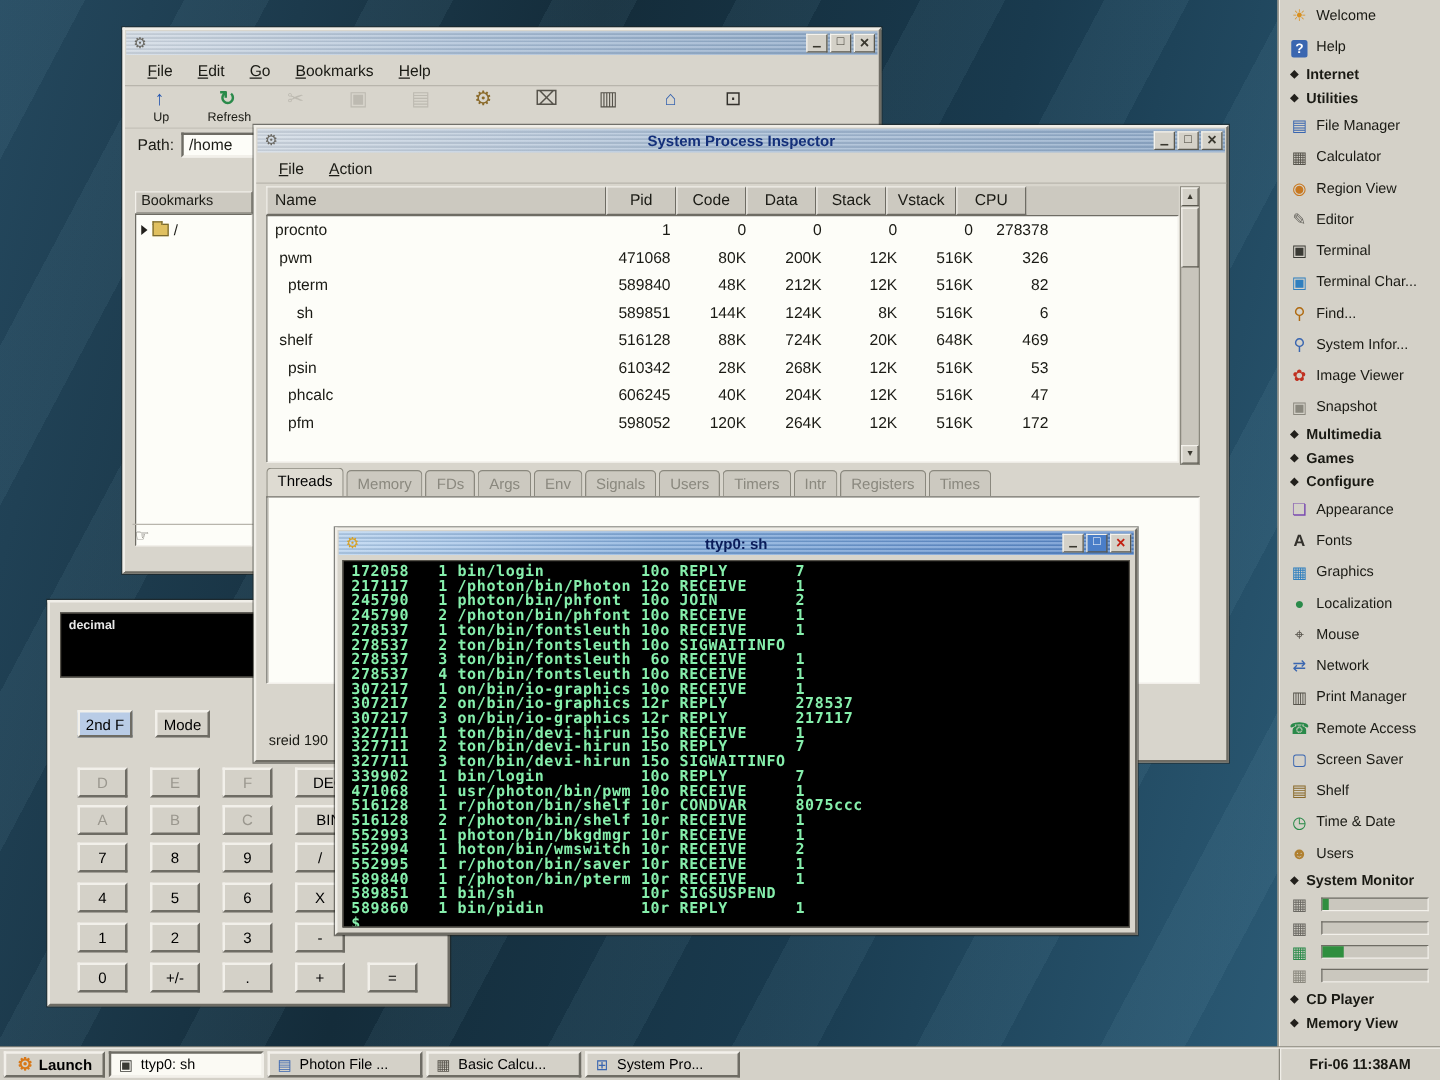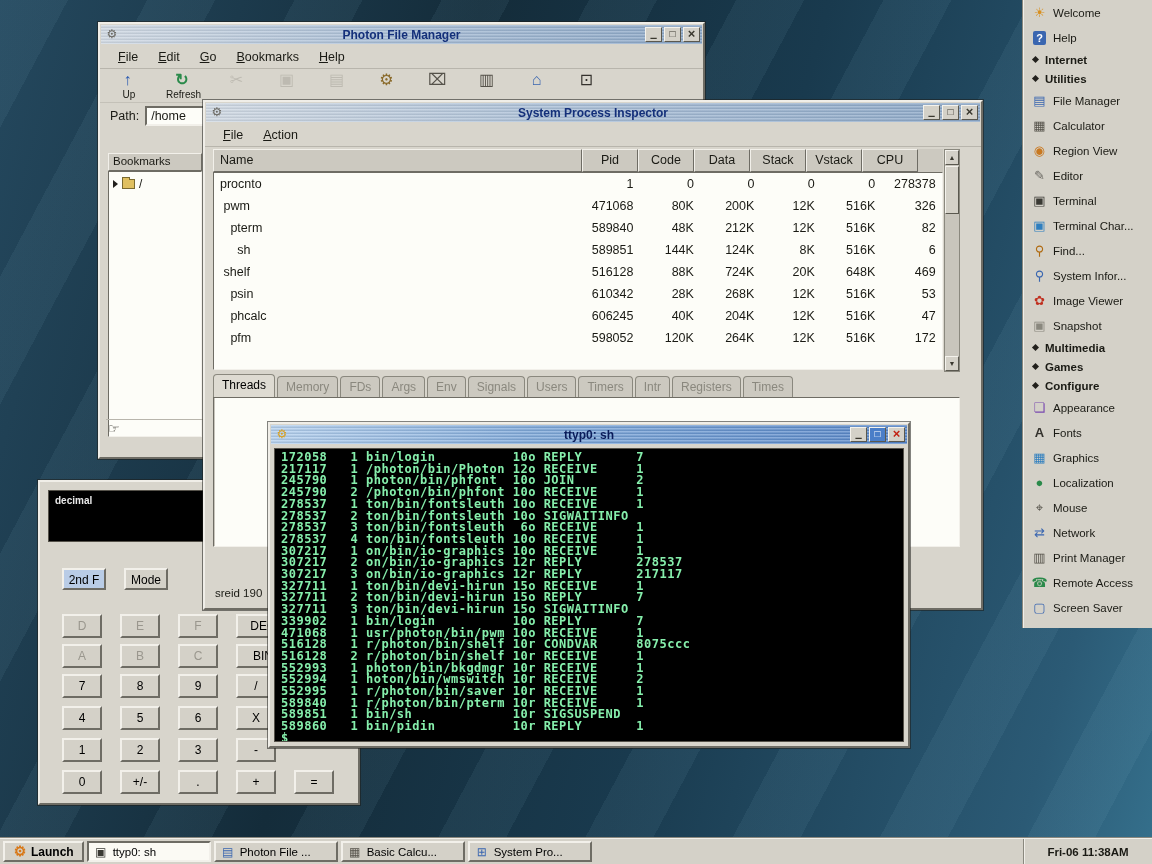--- a/index.html
+++ b/index.html
@@ -53,21 +53,21 @@
   
   #pi{left:203px;top:100px;width:780px;height:510px;z-index:30}
   .pi-body{position:relative;height:460px}
   .ptable{position:absolute;left:8px;top:2px;width:747px;height:223px}
   .pcols{width:730px}
   .phead{height:23px;background:#ccc9c0;white-space:nowrap}
   .phead span{display:inline-block;height:23px;line-height:21px;text-align:center;vertical-align:top;border:1px solid;border-color:#f2f0ea #6e6c64 #6e6c64 #f2f0ea;font-size:12.5px}
   .pbody{width:730px;height:198px;background:#fdfdf8;border:1px solid;border-color:#6e6c64 #f2f0ea #f2f0ea #6e6c64;overflow:hidden}
   .prow{height:22px;white-space:nowrap}
   .prow span{display:inline-block;height:22px;line-height:22px;font-size:12.5px;vertical-align:top}
-  .pcols span:nth-of-type(1){width:369px;text-align:left;padding-left:6px;white-space:pre}
+  .pcols span:nth-of-type(1){width:272px;text-align:left;padding-left:6px;white-space:pre}
   .pcols span:nth-of-type(n+2){width:56px;text-align:right;padding-right:10px}
   .phead span:nth-of-type(n+2){text-align:center;padding-right:0}
   .vscroll{position:absolute;right:0;top:0;width:16px;height:223px;background:#c8c5bc;border:1px solid #8a887e}
   .sarrow{width:14px;height:15px;background:#d4d1c8;border:1px solid;border-color:#f4f2ec #5a584f #5a584f #f4f2ec;text-align:center;font-size:7px;line-height:13px;color:#3a382f}
   .sarrow.down{position:absolute;bottom:0}
   .sthumb{position:absolute;top:16px;left:0;width:14px;height:48px;background:#d4d1c8;border:1px solid;border-color:#f4f2ec #5a584f #5a584f #f4f2ec}
   .tabs{position:absolute;left:8px;top:227px;display:flex;align-items:flex-end;height:23px}
   .tab{padding:3px 8px 2px 8px;background:#ccc9c0;border:1px solid #8a887e;border-bottom:none;border-radius:4px 4px 0 0;margin-right:2px;font-size:12px;color:#8a887e;height:21px}
   .tab.active{background:#dedbd2;color:#000;height:23px;font-weight:normal}
   .ttable{position:absolute;left:8px;top:250px;width:747px}
@@ -96,21 +96,21 @@
   .mode-row .calc-btn{height:22px;width:44px}
   .row-hex1{top:132px}.row-hex2{top:162px}.row-789{top:192px}.row-456{top:224px}.row-123{top:256px}.row-0{top:288px}
 
   
   #term{left:268px;top:422px;width:642px;height:326px;z-index:40}
   .term-screen{position:absolute;left:4px;right:4px;top:24px;bottom:4px;background:#000;border:1px solid #55524a;overflow:hidden}
   .term-screen pre{font-family:"DejaVu Sans Mono",monospace;font-size:12px;line-height:11.7px;font-weight:bold;letter-spacing:.5px;color:#86efac;padding:3px 0 0 6px}
   .term-screen pre.promptline{padding-top:0}
 
   
-  #shelf{position:absolute;right:0;top:0;width:130px;height:628px;background:#d4d1c8;border-left:1px solid #8a887e;box-shadow:inset 1px 0 0 #f0eee8;z-index:50;overflow:hidden}
+  #shelf{position:absolute;right:0;top:0;width:130px;height:838px;background:#d4d1c8;border-left:1px solid #8a887e;box-shadow:inset 1px 0 0 #f0eee8;z-index:50;overflow:hidden}
   .shelf-row{display:flex;align-items:center;height:25px;padding-left:6px;font-size:11.5px}
   .shelf-row.section{height:19px}
   .shelf-row.section .slabel{font-weight:bold}
   .bullet{width:5px;height:5px;background:#22201c;transform:rotate(45deg);margin:0 7px 0 4px;flex:0 0 auto}
   .si{width:17px;height:16px;margin:0 5px 0 2px;font-size:13px;line-height:15px;text-align:center;flex:0 0 auto}
   .gauge-row{display:flex;align-items:center;height:19px;padding-left:6px}
   .gauge-bar{width:86px;height:11px;margin-left:4px;background:#cac7be;border:1px solid;border-color:#6e6c64 #f2f0ea #f2f0ea #6e6c64}
   .gauge-fill{height:100%;background:#2f8f3f}
 
   
@@ -170,21 +170,20 @@
   [data-name="hand-icon"]::before{content:"☞";color:#55524a;font-size:13px}
 </style>
 </head>
 <body>
 
 <div id="root" data-name="desktop">
 
   <div class="window" id="fm" data-name="window-file-manager">
     <div class="titlebar" data-name="file-manager-titlebar">
       <span class="win-icon" data-name="gear-icon"></span>
-      <span class="title" data-name="window-title">Photon File Manager</span>
       <span class="controls" data-name="window-controls">
         <span class="wbtn min" data-name="minimize-button"></span>
         <span class="wbtn max" data-name="maximize-button"></span>
         <span class="wbtn close" data-name="close-button"></span>
       </span>
     </div>
     <div class="menubar" data-name="file-manager-menubar">
 
     <span class="menu-item" data-name="menu-item">File</span>
         <span class="menu-item" data-name="menu-item">Edit</span>

